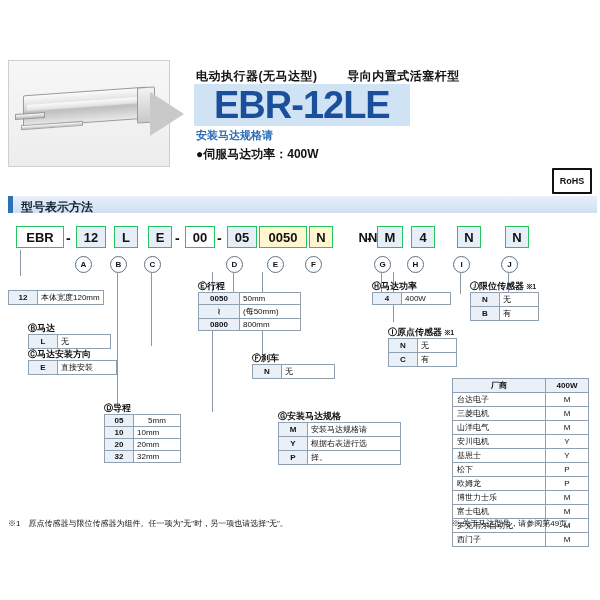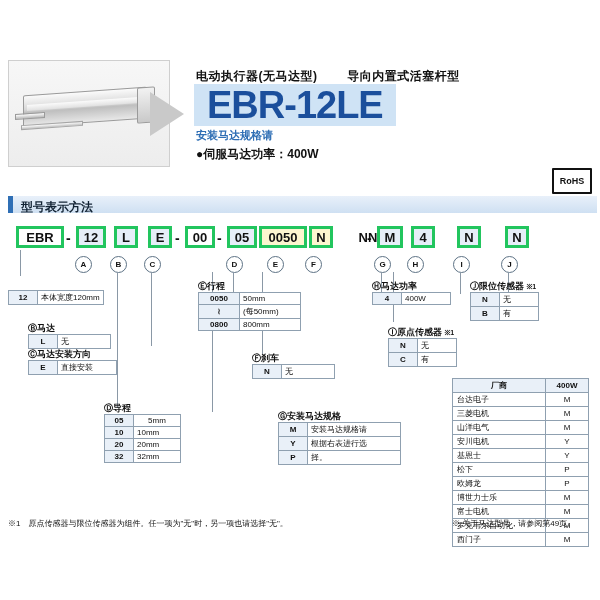--- a/index.html
+++ b/index.html
@@ -58,21 +58,21 @@
   .head-sub{
     position:absolute;left:196px;top:68px;
     font-size:12px;font-weight:bold;letter-spacing:.5px;color:#111;
   }
   .head-sub .gap{display:inline-block;width:22px;}
   .head-title{
     position:absolute;left:194px;top:84px;
     font-size:38px;font-weight:bold;color:#1b4f9c;letter-spacing:-1px;
     font-family:"Liberation Sans", sans-serif;
   }
-  .head-title .hl{background:#cfe3f5;padding:0 13px;}
+  .head-title .hl{background:#cfe3f5;padding:0 20px;}
   .head-mount{
     position:absolute;left:196px;top:128px;
     font-size:11px;font-weight:bold;color:#2f6fb5;
   }
   .head-power{
     position:absolute;left:196px;top:146px;
     font-size:12px;font-weight:bold;color:#111;
   }
 
   
@@ -90,21 +90,21 @@
     border-left:5px solid #2f6fb5;
   }
   .secbar span{
     position:absolute;left:8px;top:3px;font-size:12px;font-weight:bold;color:#123;
   }
 
   
   .codes{position:absolute;left:8px;top:226px;height:24px;}
   .code{
     position:absolute;top:0;height:22px;
-    border:3px solid #22c55e;
+    border:1px solid #22c55e;
     background:#ffffff;
     display:flex;align-items:center;justify-content:center;
     font-size:13px;font-weight:bold;color:#111;
     box-sizing:border-box;
   }
   .code.blue{background:#e6eef8;}
   .code.yellow{background:#fdf6cf;}
   .dash{
     position:absolute;top:4px;font-size:14px;font-weight:bold;color:#111;
   }

